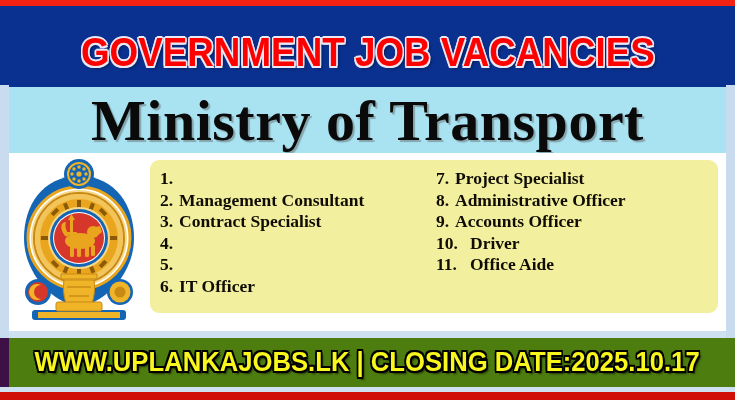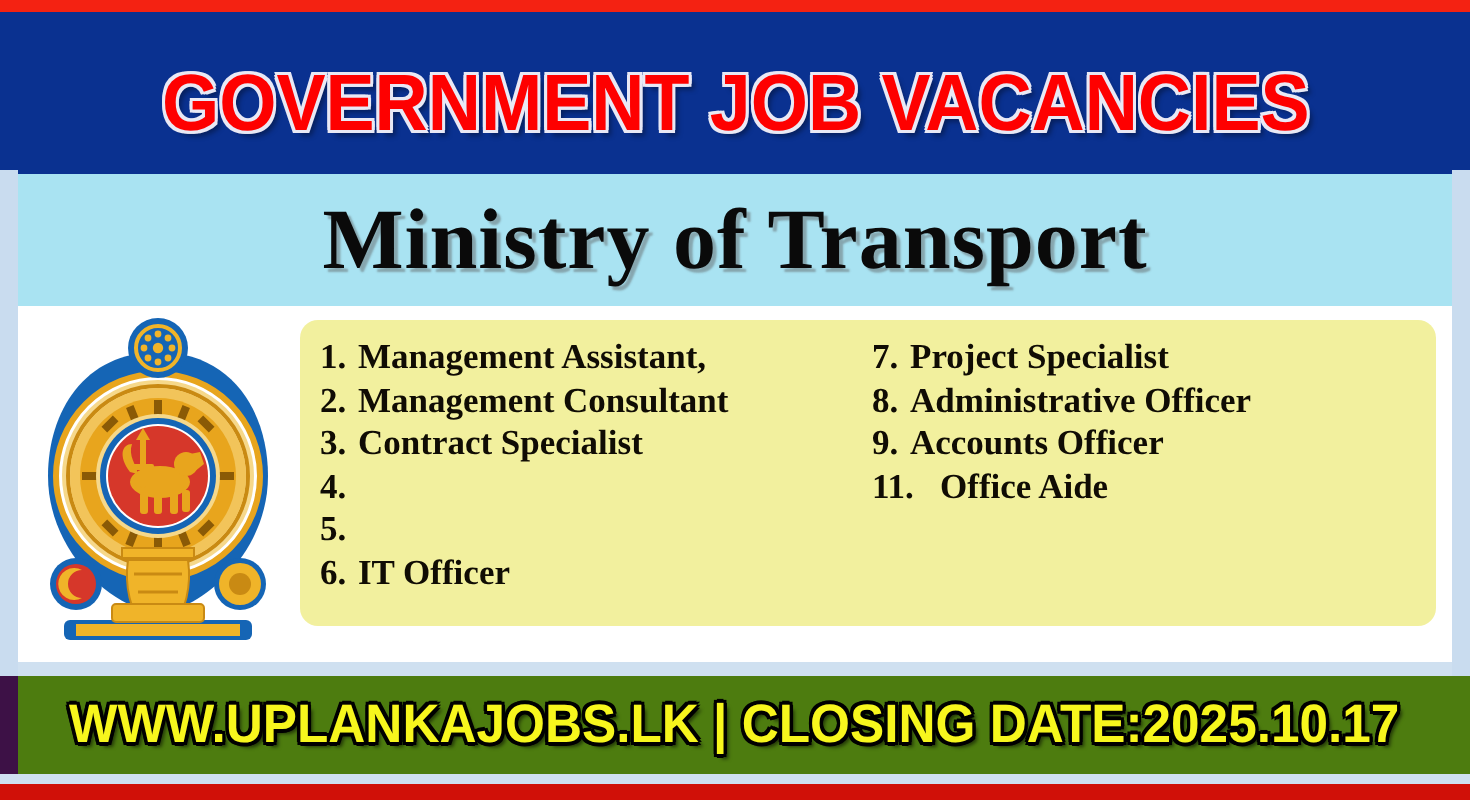--- a/index.html
+++ b/index.html
@@ -74,21 +74,21 @@
     left: 9px; top: 87px;
     width: 717px; height: 66px;
     background: #a9e3f2;
     display: flex;
     align-items: center;
     justify-content: center;
   }
   .subbanner-title {
     font-family: "Liberation Serif", "DejaVu Serif", serif;
     font-weight: bold;
-    font-size: 43px;
+    font-size: 58px;
     color: #0a0a0a;
     letter-spacing: 0.5px;
     text-shadow: 2px 2px 1px rgba(90,90,90,0.45);
     white-space: nowrap;
   }
 
   
   .content {
     position: absolute;
     left: 9px; top: 153px;
@@ -292,21 +292,20 @@
       <path d="M53 131 L77 131" stroke="#c98a13" stroke-width="1.4"></path>
       <path d="M55 140 L75 140" stroke="#c98a13" stroke-width="1.4"></path>
       <rect x="42" y="146" width="46" height="9" rx="2" fill="#f0b429" stroke="#c98a13" stroke-width="1"></rect>
     </svg>
   </div>
 
   <div class="vacancy-box">
     <div class="col col-left">
       <div class="job-item">
         <span class="job-num">1.</span>
-        <span>Management Assistant,</span>
       </div>
       <div class="job-item">
         <span class="job-num">2.</span>
         <span>Management Consultant</span>
       </div>
       <div class="job-item">
         <span class="job-num">3.</span>
         <span>Contract Specialist</span>
       </div>
       <div class="job-item">
@@ -328,20 +327,24 @@
       </div>
       <div class="job-item">
         <span class="job-num">8.</span>
         <span>Administrative Officer</span>
       </div>
       <div class="job-item">
         <span class="job-num">9.</span>
         <span>Accounts Officer</span>
       </div>
       <div class="job-item">
+        <span class="job-num wide">10.</span>
+        <span>Driver</span>
+      </div>
+      <div class="job-item">
         <span class="job-num wide">11.</span>
         <span>Office Aide</span>
       </div>
     </div>
   </div>
 
   <div class="footer">
     <div class="footer-text">WWW.UPLANKAJOBS.LK | CLOSING DATE:2025.10.17</div>
   </div>
   <div class="footer-inner-rail"></div>

